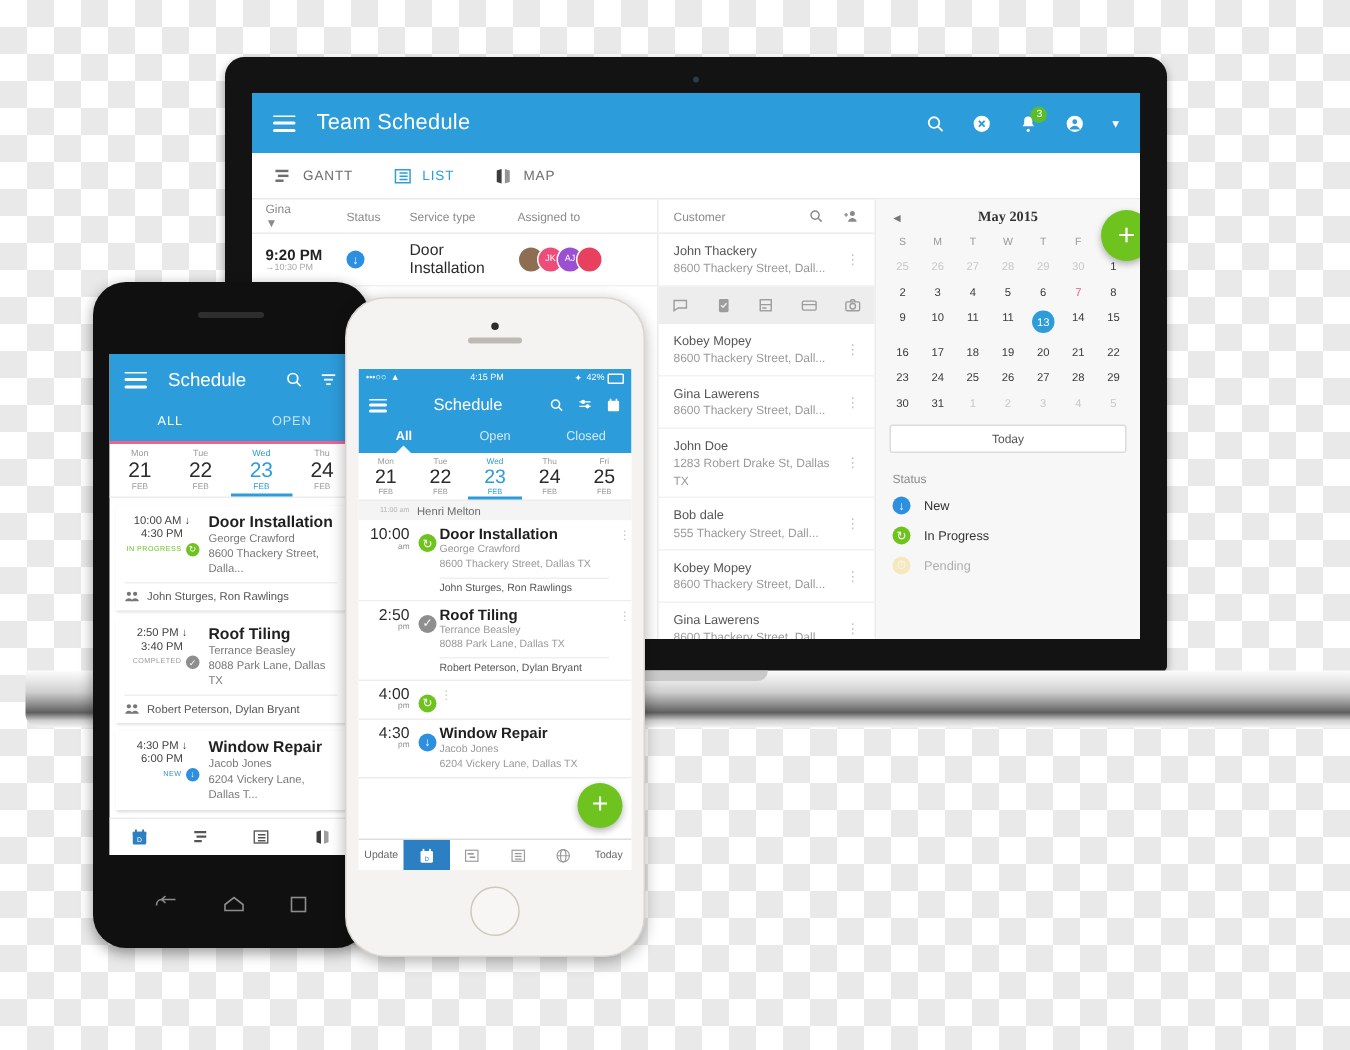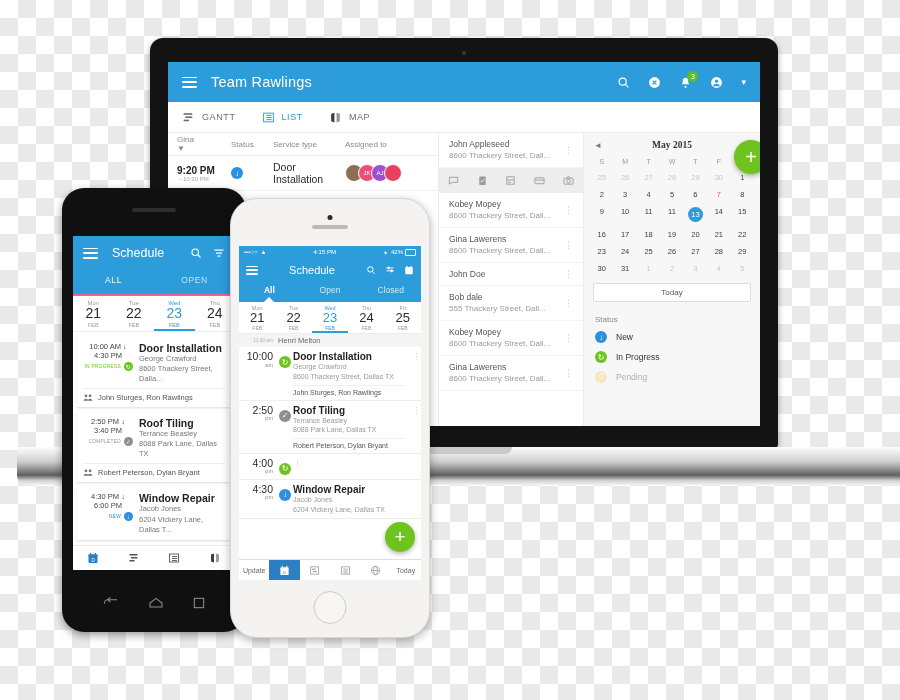--- a/index.html
+++ b/index.html
@@ -193,21 +193,21 @@
     <div class="laptop-lid"></div>
     <div class="laptop-cam"></div>
     <div class="laptop-screen">
 
       <div class="lt-appbar">
         <span class="hamburger ico">
             <i></i>
             <i></i>
             <i></i>
           </span>
-        <span class="lt-title">Team Rawlings</span>
+        <span class="lt-title">Team Schedule</span>
         <span class="lt-appbar-right">
           <span class="ico">
             <svg width="13" height="13" viewBox="0 0 24 24" fill="none" stroke="#fff" stroke-width="2.2">
                 <circle cx="10.5" cy="10.5" r="6.5"></circle>
                 <line x1="15.5" y1="15.5" x2="21" y2="21"></line>
               </svg>
           </span>
           <span class="ico">
             <svg width="13" height="13" viewBox="0 0 24 24">
                 <circle cx="12" cy="12" r="10" fill="#fff"></circle>
@@ -283,23 +283,41 @@
             <div class="lt-assign">
               <span class="av" style="background:#8d6e52"></span>
               <span class="av" style="background:#ee4d7a">JK</span>
               <span class="av" style="background:#9b4fd1">AJ</span>
               <span class="av" style="background:#e8415f"></span>
             </div>
           </div>
         </div>
 
         <div class="lt-col-cust">
+          <div class="cust-hdr">
+            <span>Customer</span>
+            <span class="sp">
+              <span>
+                  <svg width="10" height="10" viewBox="0 0 24 24" fill="none" stroke="#8a8a8a" stroke-width="2.4">
+                    <circle cx="10.5" cy="10.5" r="6.5"></circle>
+                    <line x1="15.5" y1="15.5" x2="21" y2="21"></line>
+                  </svg>
+                </span>
+              <span>
+                  <svg width="12" height="10" viewBox="0 0 28 24" fill="#8a8a8a">
+                    <circle cx="17" cy="8" r="4"></circle>
+                    <path d="M10 21c1-4 4-6 7-6s6 2 7 6z"></path>
+                    <path d="M4 9h6v2H4z M6 7h2v6H6z"></path>
+                  </svg>
+                </span>
+            </span>
+          </div>
           <div class="cust-row">
             <div>
-              <div class="cust-name">John Appleseed</div>
+              <div class="cust-name">John Thackery</div>
               <div class="cust-addr">8600 Thackery Street, Dall...</div>
             </div>
             <div class="kebab">⋮</div>
           </div>
           <div class="cust-actions">
             <span>
                 <svg width="11" height="11" viewBox="0 0 24 24" fill="none" stroke="#9c9c9c" stroke-width="2">
                   <path d="M3 5h18v11H9l-6 4z"></path>
                 </svg>
               </span>
@@ -341,20 +359,21 @@
           <div class="cust-row">
               <div>
                 <div class="cust-name">Gina Lawerens</div>
                 <div class="cust-addr">8600 Thackery Street, Dall...</div>
               </div>
               <div class="kebab">⋮</div>
             </div>
           <div class="cust-row">
               <div>
                 <div class="cust-name">John Doe</div>
+                <div class="cust-addr">1283 Robert Drake St, Dallas TX</div>
               </div>
               <div class="kebab">⋮</div>
             </div>
           <div class="cust-row">
               <div>
                 <div class="cust-name">Bob dale</div>
                 <div class="cust-addr">555 Thackery Street, Dall...</div>
               </div>
               <div class="kebab">⋮</div>
             </div>

